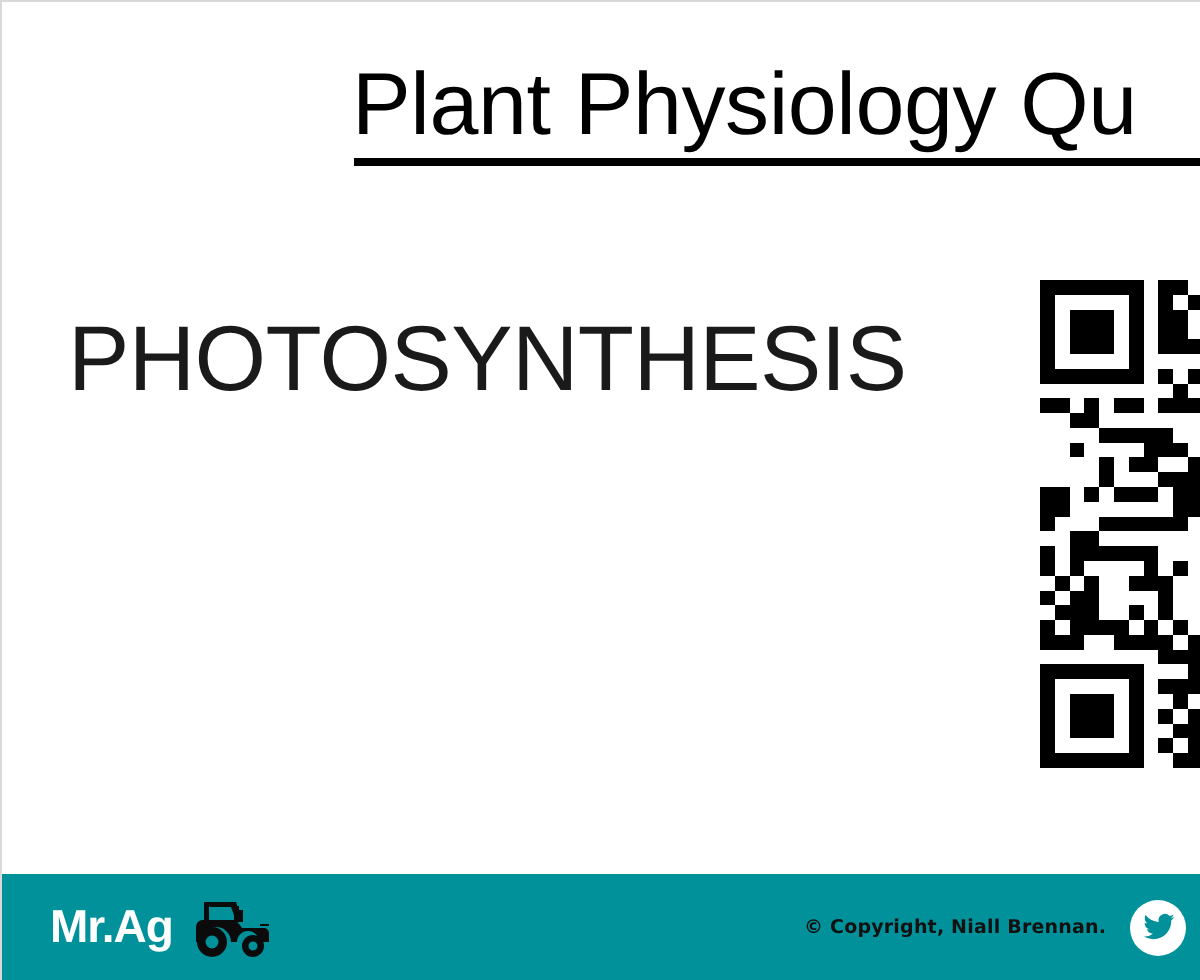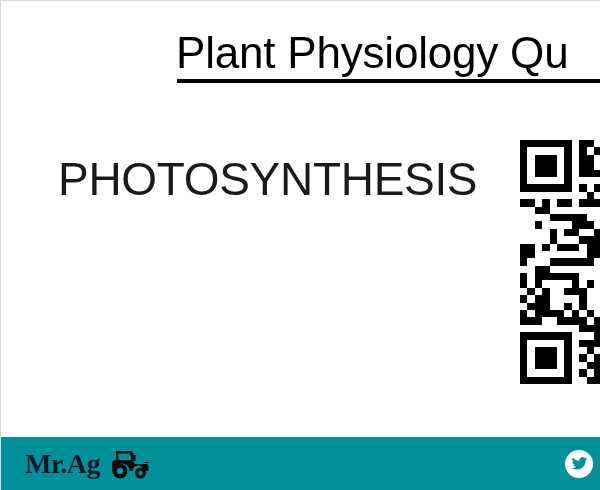--- a/index.html
+++ b/index.html
@@ -47,21 +47,20 @@
     height: 4px;
     background: #000000;
   }
 
   
   .body-block {
     position: absolute;
     left: 33px;
     top: 146px;
     width: 470px;
-    margin-left: 24px;
   }
   .body-line {
     font-family: "Liberation Sans", sans-serif;
     font-size: 46px;
     line-height: 65px;
     font-weight: 400;
     color: #1a1a1a;
     letter-spacing: -0.3px;
     white-space: nowrap;
   }
@@ -89,24 +88,24 @@
   .brand-group {
     position: absolute;
     left: 24px;
     top: 50%;
     transform: translateY(-50%);
     display: flex;
     align-items: center;
     gap: 9px;
   }
   .brand-word {
-    font-family: Liberation Serif, serif;
-    font-size: 28px;
+    font-family: Liberation Sans, sans-serif;
+    font-size: 23px;
     font-weight: 700;
-    color: #0f172a;
+    color: #ffffff;
     letter-spacing: -0.5px;
     line-height: 1;
   }
   .tractor-icon { display: block; }
 
   .copyright-text {
     position: absolute;
     left: 401px;
     top: 50%;
     transform: translateY(-50%);
@@ -172,20 +171,21 @@
         </g>
 
         <circle cx="22" cy="44" r="15" fill="#0b0b0b"></circle>
         <circle cx="22" cy="44" r="6.5" fill="#00919B"></circle>
 
         <circle cx="63" cy="48" r="11" fill="#0b0b0b"></circle>
         <circle cx="63" cy="48" r="4.5" fill="#00919B"></circle>
       </svg>
     </div>
 
+    <div class="copyright-text">© Copyright, Niall Brennan.</div>
 
     <div class="twitter-badge">
       <svg width="17" height="17" viewBox="0 0 24 24">
         <path fill="#00919B" d="M23 4.9c-.8.4-1.7.6-2.6.8.9-.6 1.6-1.4 2-2.5-.9.5-1.8.9-2.9 1.1a4.5 4.5 0 0 0-7.7 4.1A12.8 12.8 0 0 1 2.5 3.6a4.5 4.5 0 0 0 1.4 6 4.4 4.4 0 0 1-2-.6v.1a4.5 4.5 0 0 0 3.6 4.4 4.6 4.6 0 0 1-2 .1 4.5 4.5 0 0 0 4.2 3.1A9 9 0 0 1 1 18.6a12.7 12.7 0 0 0 6.9 2c8.3 0 12.8-6.8 12.8-12.8v-.6c.9-.6 1.7-1.4 2.3-2.3z"></path>
       </svg>
     </div>
 
   </div>
 </div>
 

